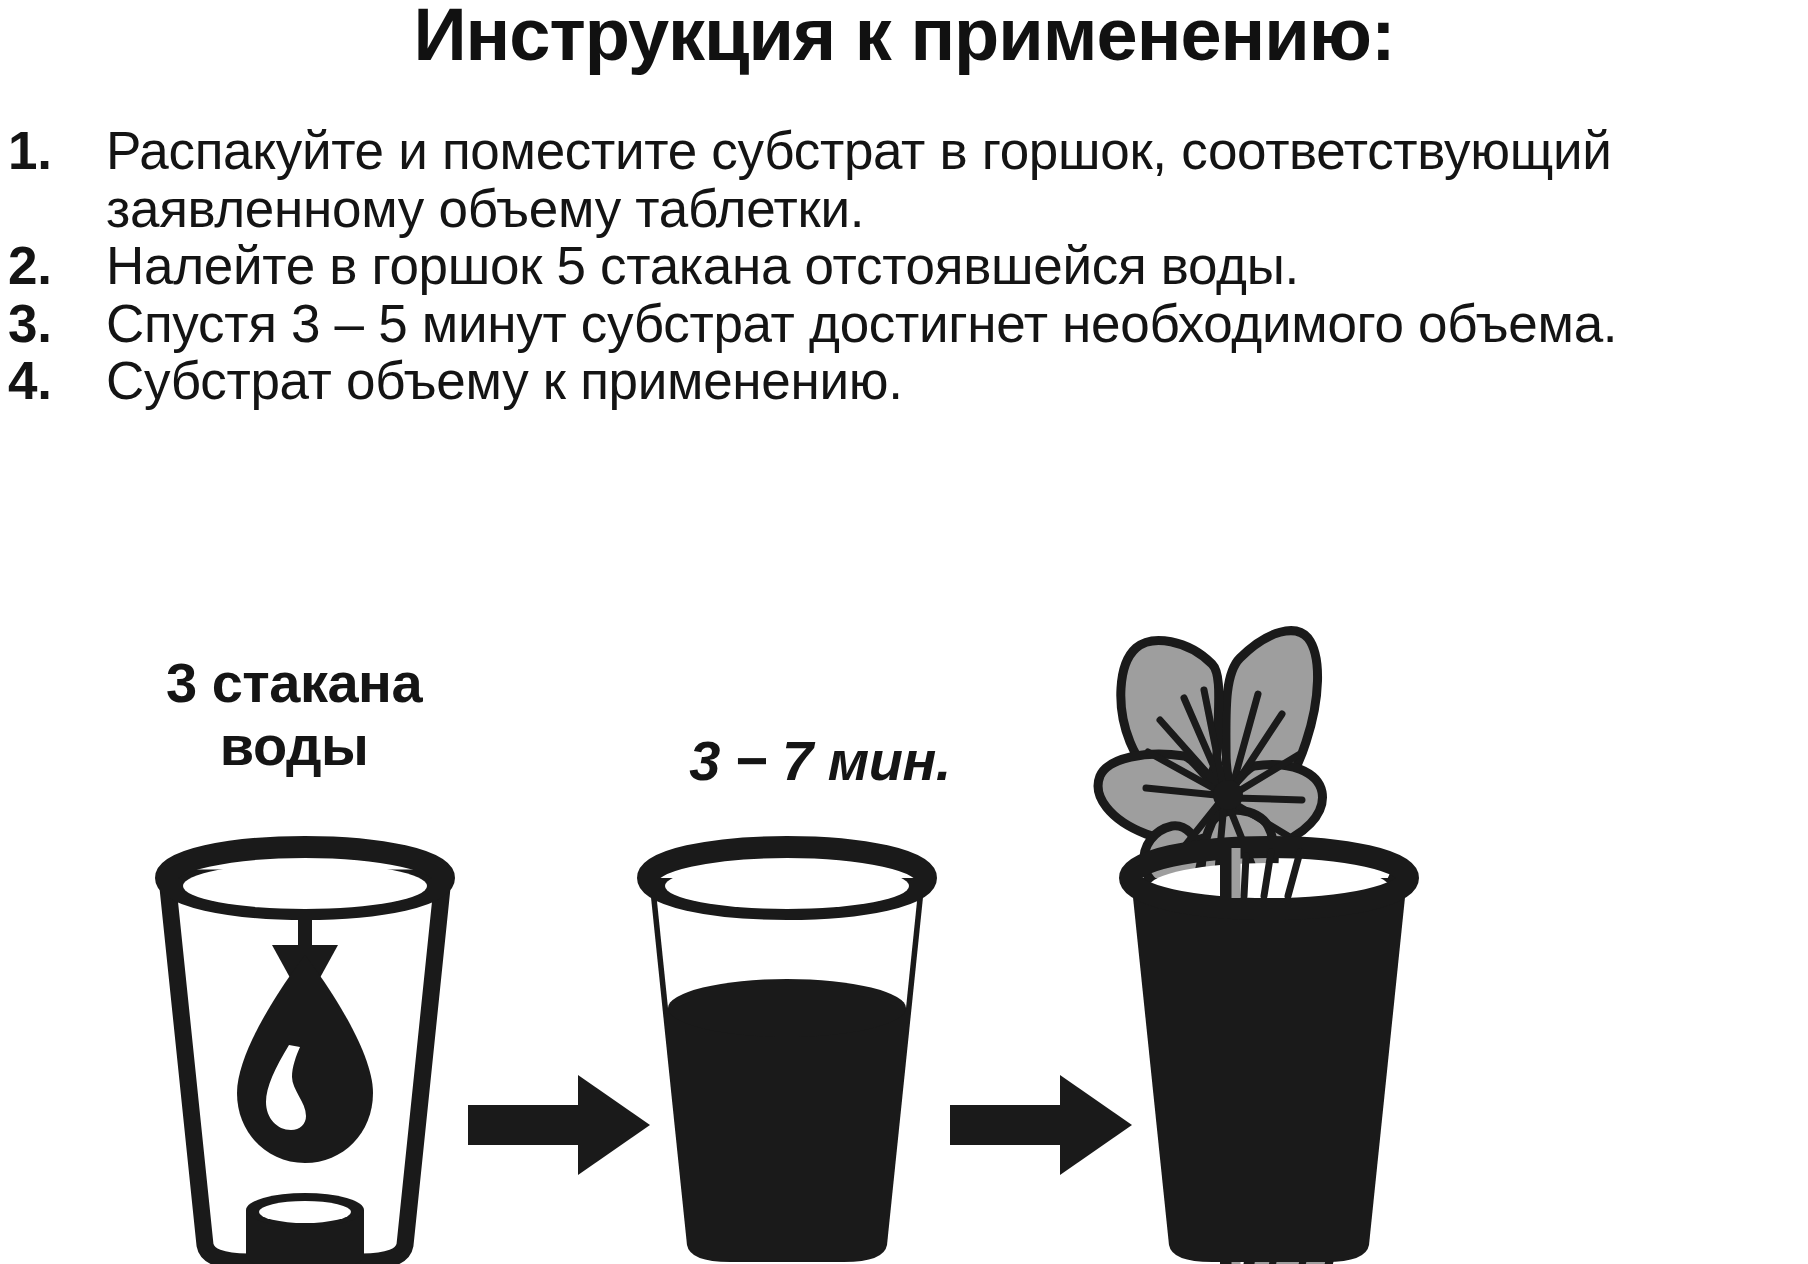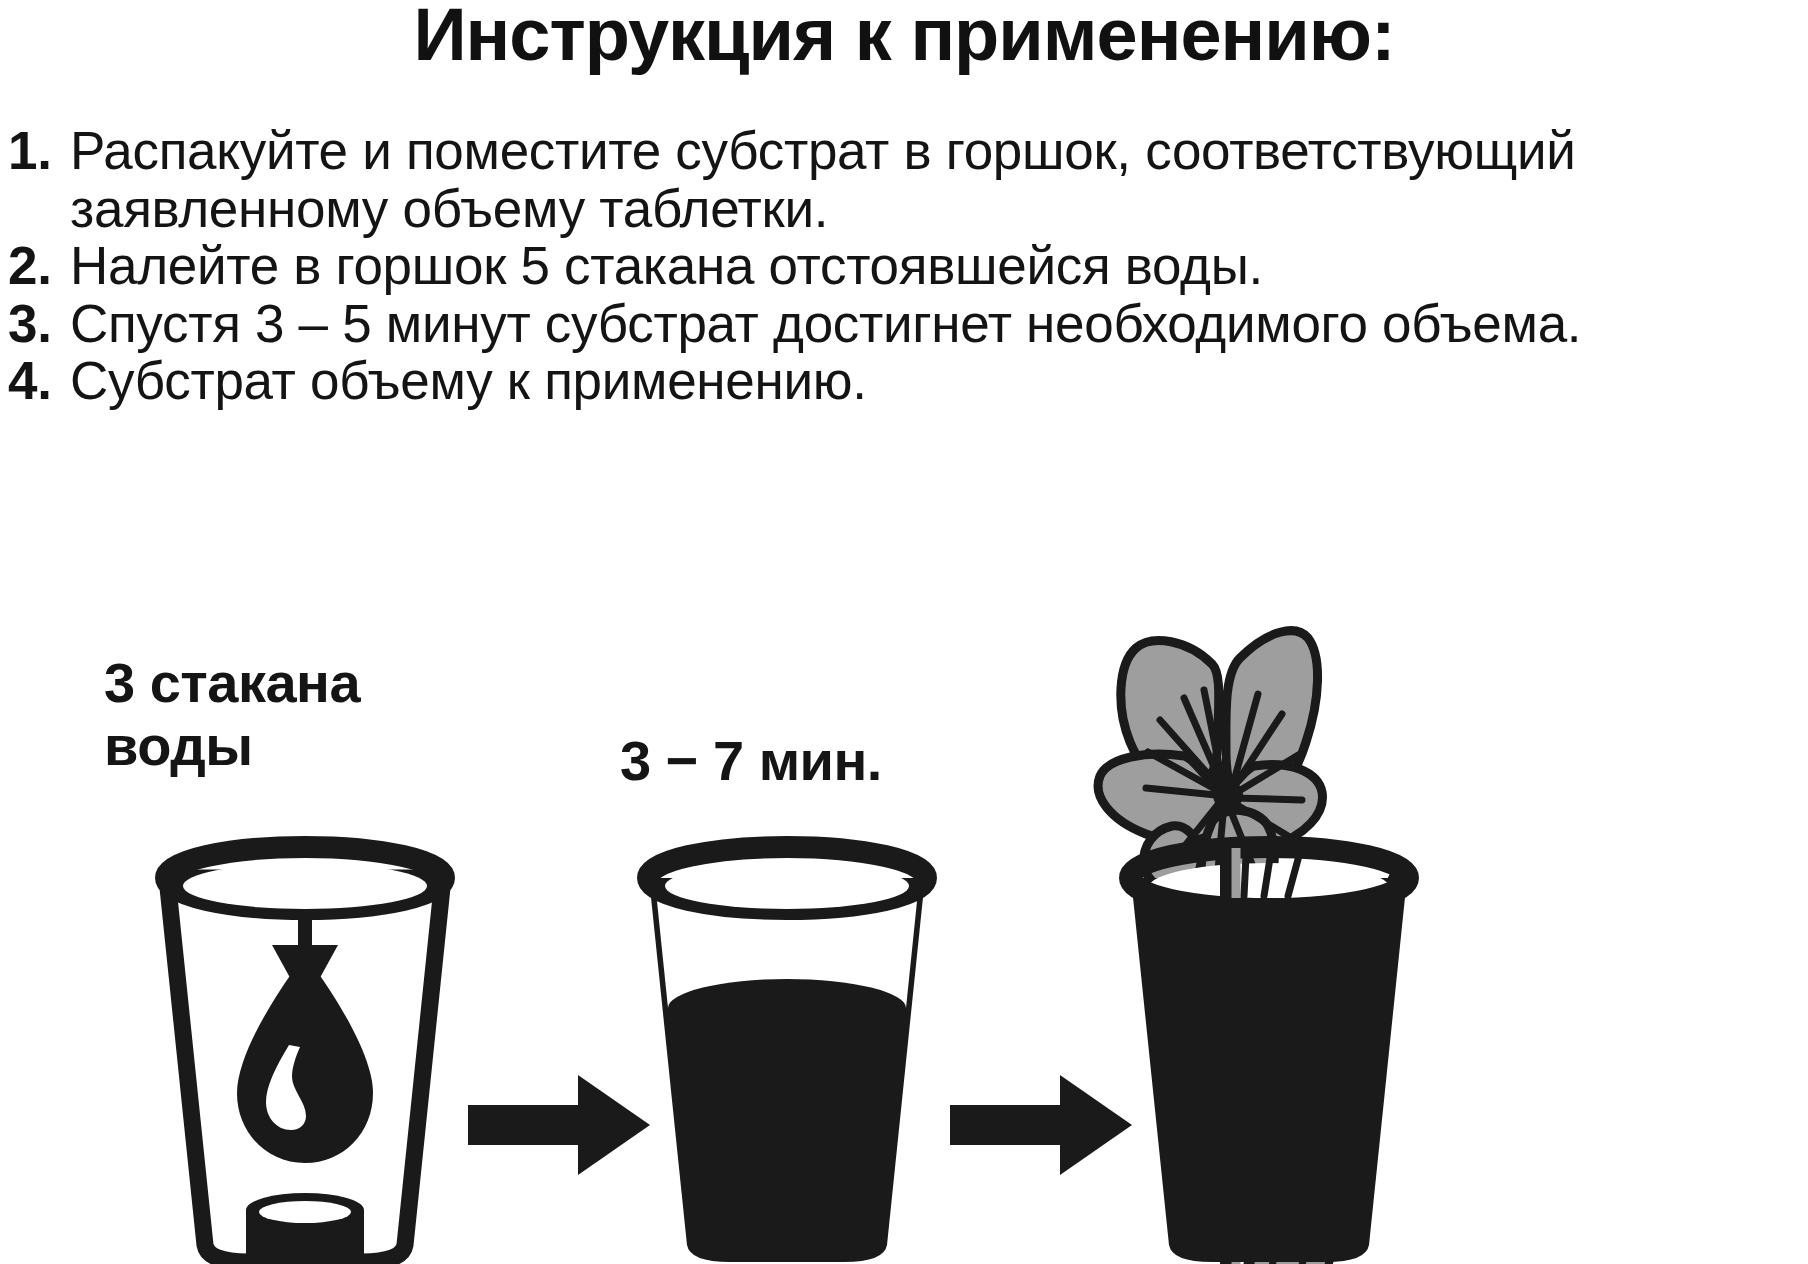--- a/index.html
+++ b/index.html
@@ -51,54 +51,56 @@
     font-weight: 700;
     flex: 0 0 auto;
     width: 62px;
     text-align: left;
     padding-right: 0px;
   }
   .step-text {
     font-weight: 400;
     flex: 1 1 auto;
     white-space: pre-line;
+    margin-left: 36px;
   }
 
   
   .diagram {
     position: absolute;
     left: 0;
     top: 590px;
     width: 1808px;
     height: 674px;
   }
   .diagram svg {
     display: block;
   }
 
   .caption {
     position: absolute;
     font-weight: 700;
     color: #151515;
-    text-align: left;
+    text-align: center;
     line-height: 1.12;
     letter-spacing: -0.5px;
     white-space: pre-line;
   }
   #caption-water {
     left: 104px;
     top: 62px;
     width: 380px;
     font-size: 56px;
   }
   #caption-time {
     left: 620px;
     top: 140px;
     width: 400px;
     font-size: 56px;
+    font-style: italic;
   }
 </style>
 </head>
 <body>
 
 <div class="page-title">Инструкция к применению:</div>
 
 <div class="steps">
 
   <div class="step">

